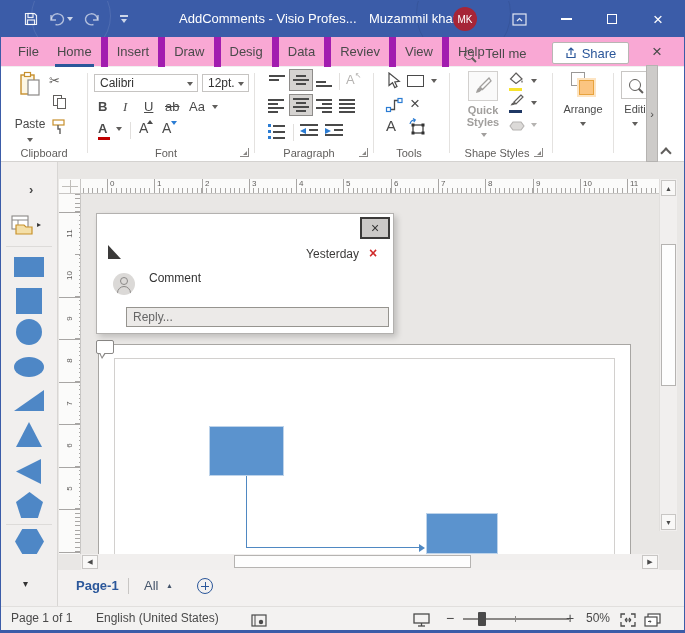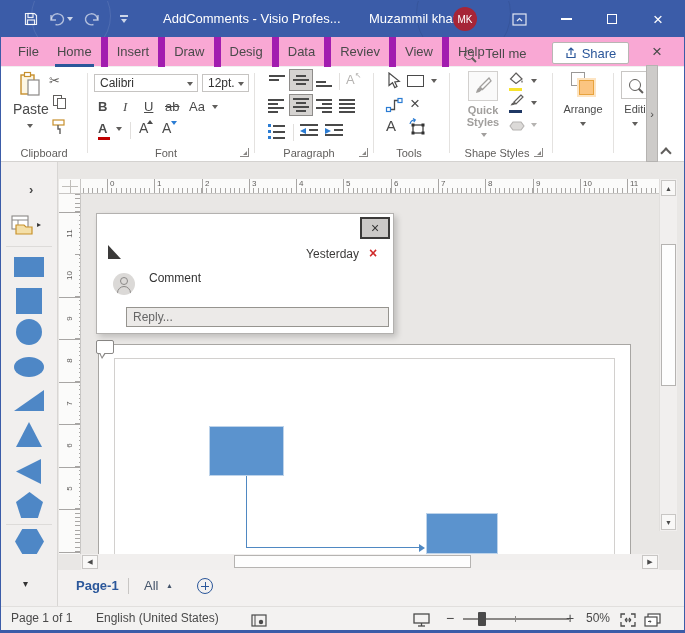--- a/index.html
+++ b/index.html
@@ -145,21 +145,21 @@
       <svg width="18" height="16">
         <path d="M15 4 v5 h-5" fill="none" stroke="rgba(255,255,255,.6)" stroke-width="1.4"></path>
         <path d="M14.5 8.5 a6 5.5 0 1 0 -4 5" fill="none" stroke="rgba(255,255,255,.6)" stroke-width="1.4"></path>
       </svg>
     </div>
     <div class="tb-btn" style="left:114px;width:18px;flex-direction:column;gap:2px;">
       <div style="width:8px;height:1.5px;background:rgba(255,255,255,.75);"></div>
       <span class="chev chev-w"></span>
     </div>
 
-    <div class="abs tb-txt" style="left:162px;width:176px;text-align:right;">AddComments - Visio Profes...</div>
+    <div class="abs tb-txt" style="left:178px;width:176px;text-align:right;">AddComments - Visio Profes...</div>
     <div class="abs tb-txt" style="left:368px;">Muzammil khan</div>
     <div class="tb-btn" style="left:452px;width:24px;">
       <div class="avatar">MK</div>
     </div>
 
     <div class="tb-btn" style="left:506px;width:24px;">
       <svg width="15" height="13">
         <rect x="1" y="1" width="13" height="11" fill="none" stroke="rgba(255,255,255,.85)" stroke-width="1.2"></rect>
         <path d="M5 8 l2.5 -2.5 l2.5 2.5" fill="none" stroke="rgba(255,255,255,.85)" stroke-width="1.2"></path>
       </svg>
@@ -204,21 +204,21 @@
   </div>
 
   <div class="ribbon">
 
     <div class="abs" style="left:12px;top:4px;width:34px;text-align:center;">
       <svg width="24" height="26" style="display:block;margin:0 auto;">
         <rect x="3" y="4" width="13" height="19" fill="#fdf6e3" stroke="#C78F2C" stroke-width="1.4"></rect>
         <rect x="6.5" y="1.5" width="6" height="4" fill="#fff" stroke="#C78F2C" stroke-width="1.2"></rect>
         <rect x="10" y="9" width="11" height="15" fill="#fff" stroke="#8a8886" stroke-width="1.2"></rect>
       </svg>
-      <div style="font-size:14px;color:#4a4a4a;margin-top:4px;">Paste</div>
+      <div style="font-size:12px;color:#4a4a4a;margin-top:20px;">Paste</div>
       <span class="chev" style="margin-top:3px;"></span>
     </div>
     <div class="abs" style="left:48px;top:6px;font-size:13px;color:#605e5c;">
       <span>✂</span>
     </div>
     <div class="abs" style="left:52px;top:28px;">
       <div style="position:relative;width:14px;height:14px;">
         <div style="position:absolute;left:0;top:0;width:9px;height:11px;border:1px solid #605e5c;background:#fff;"></div>
         <div style="position:absolute;left:4px;top:3px;width:9px;height:11px;border:1px solid #605e5c;background:#fff;"></div>
       </div>

